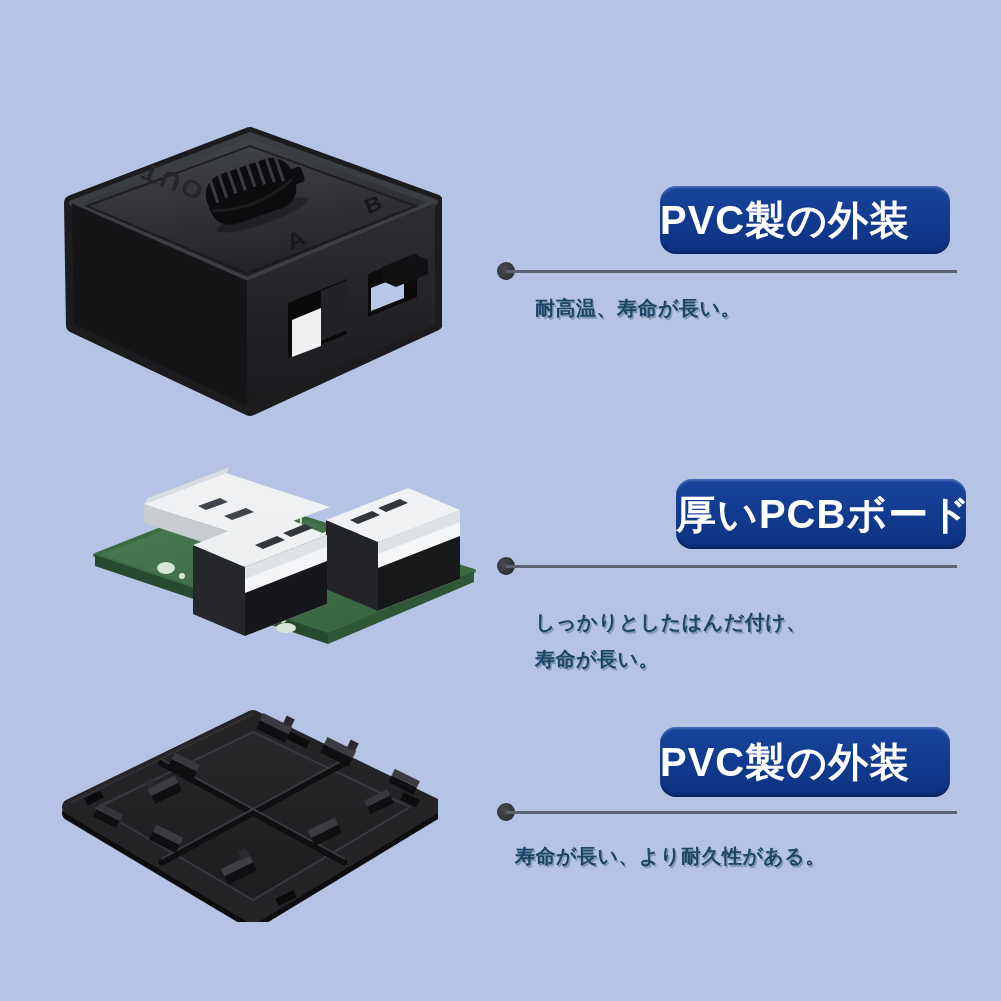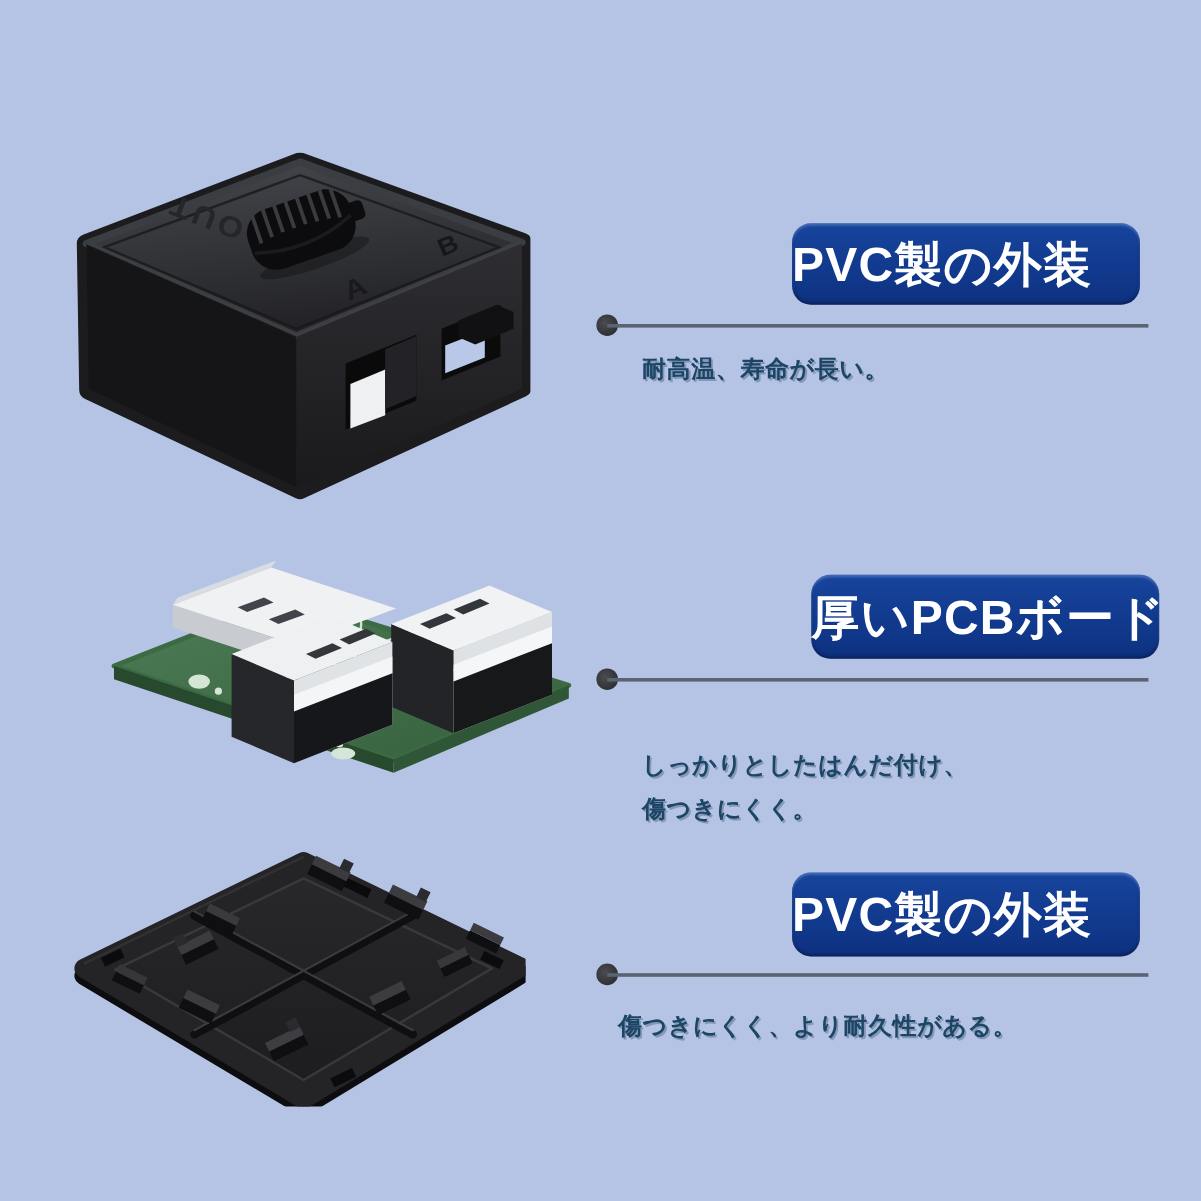--- a/index.html
+++ b/index.html
@@ -38,21 +38,21 @@
   .div-2{top:557px;}
   .div-3{top:803px;}
   .desc{
     position:absolute;left:535px;width:460px;
     text-align:left;color:#1c4566;font-size:20px;font-weight:bold;
     line-height:37px;letter-spacing:.5px;
     text-shadow:1.5px 1.5px 0 rgba(10,40,70,.28);
     white-space:nowrap;
   }
   .desc-1{top:290px;}
-  .desc-2{top:620px;}
+  .desc-2{top:604px;}
   .desc-3{top:838px;left:515px;width:486px;}
 </style>
 </head>
 <body>
 
 <div class="canvas">
 
   <svg class="photo" style="left:62px;top:127px;" width="380" height="290" viewBox="0 0 380 290">
     <defs>
       <linearGradient id="g-lid" x1="0" y1="0" x2="0.25" y2="1">
@@ -201,21 +201,21 @@
 
   <div class="badge badge-2">
     <span>厚いPCBボード</span>
   </div>
   <div class="divider div-2">
     <span class="dot"></span>
     <span class="line"></span>
   </div>
   <div class="desc desc-2">
     <div>しっかりとしたはんだ付け、</div>
-    <div>傷つきにくく。</div>
+    <div>寿命が長い。</div>
   </div>
 
   <svg class="photo" style="left:58px;top:702px;" width="380" height="220" viewBox="0 0 380 220">
     <defs>
       <linearGradient id="g-floor" x1="0" y1="0" x2="0" y2="1">
         <stop offset="0" stop-color="#28282b"></stop>
           <stop offset="1" stop-color="#1d1d20"></stop>
       </linearGradient>
     </defs>
 
@@ -291,16 +291,16 @@
   </svg>
 
   <div class="badge badge-3">
     <span>PVC製の外装</span>
   </div>
   <div class="divider div-3">
     <span class="dot"></span>
     <span class="line"></span>
   </div>
   <div class="desc desc-3">
-    <div>傷つきにくく、より耐久性がある。</div>
+    <div>寿命が長い、より耐久性がある。</div>
   </div>
 
 </div>
 
 </body></html>

